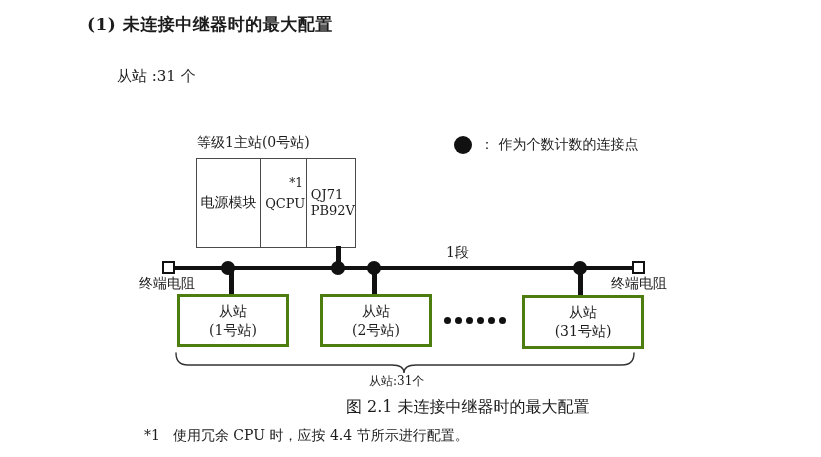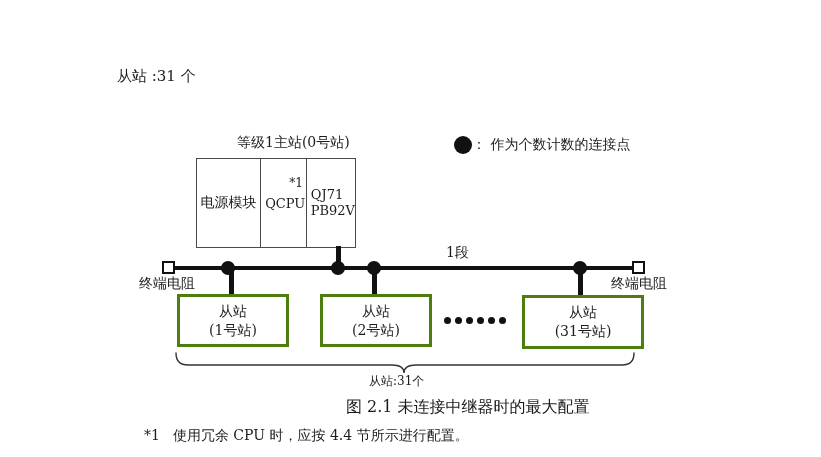--- a/index.html
+++ b/index.html
@@ -18,26 +18,26 @@
     font-size: 17px; font-weight: bold; letter-spacing: 0.5px;
     white-space: nowrap;
   }
   .sub { position: absolute; left: 117px; font-size: 15px; white-space: nowrap; }
   .sub1 { top: 43px; }
   .sub2 { top: 67px; }
 
   
   .legend {
     position: absolute; left: 454px; top: 136px;
-    display: flex; align-items: center; font-size: 14px; white-space: nowrap;
+    display: flex; align-items: center; gap: 8px; font-size: 14px; white-space: nowrap;
   }
   .legend-dot { width: 18px; height: 18px; background: #111; border-radius: 50%; flex: 0 0 auto; }
 
   
-  .master-label { position: absolute; left: 197px; top: 134px; font-size: 14px; white-space: nowrap; margin-left: 40px; }
+  .master-label { position: absolute; left: 197px; top: 134px; font-size: 14px; white-space: nowrap; }
   .master-box {
     position: absolute; left: 196px; top: 158px; width: 158px; height: 88px;
     border: 1px solid #4a4a4a; display: flex; background: #fff;
   }
   .cell { border-right: 1px solid #4a4a4a; display: flex; align-items: center; justify-content: center; font-size: 14px; box-sizing: border-box; }
   .cell-power { width: 68px; }
   .cell-cpu { width: 48px; position: relative; justify-content: flex-start; padding-left: 4px; font-size: 13px; }
   .cpu-note { position: absolute; top: 17px; right: 3px; font-size: 12px; }
   .cell-net { flex: 1; border-right: none; flex-direction: column; align-items: flex-start; justify-content: center; padding-left: 4px; font-size: 13px; line-height: 1.2; }
 
@@ -78,20 +78,21 @@
   .brace { position: absolute; left: 175px; top: 350px; }
   .slave-count { position: absolute; left: 369px; top: 373px; font-size: 12px; white-space: nowrap; }
   .caption { position: absolute; left: 304px; top: 397px; font-size: 16px; font-weight: normal; white-space: nowrap; margin-left: 42px; }
   .footnote { position: absolute; left: 144px; top: 427px; font-size: 14px; display: flex; gap: 13px; white-space: nowrap; }
 </style>
 </head>
 <body>
 
 <div class="page">
 
+  <div class="title">(1) 未连接中继器时的最大配置</div>
   <div class="sub sub2">从站 :31 个</div>
 
   <div class="legend">
     <span class="legend-dot"></span>
     <span>： 作为个数计数的连接点</span>
   </div>
 
   <div class="master-label">等级1主站(0号站)</div>
   <div class="master-box">
     <div class="cell cell-power">

